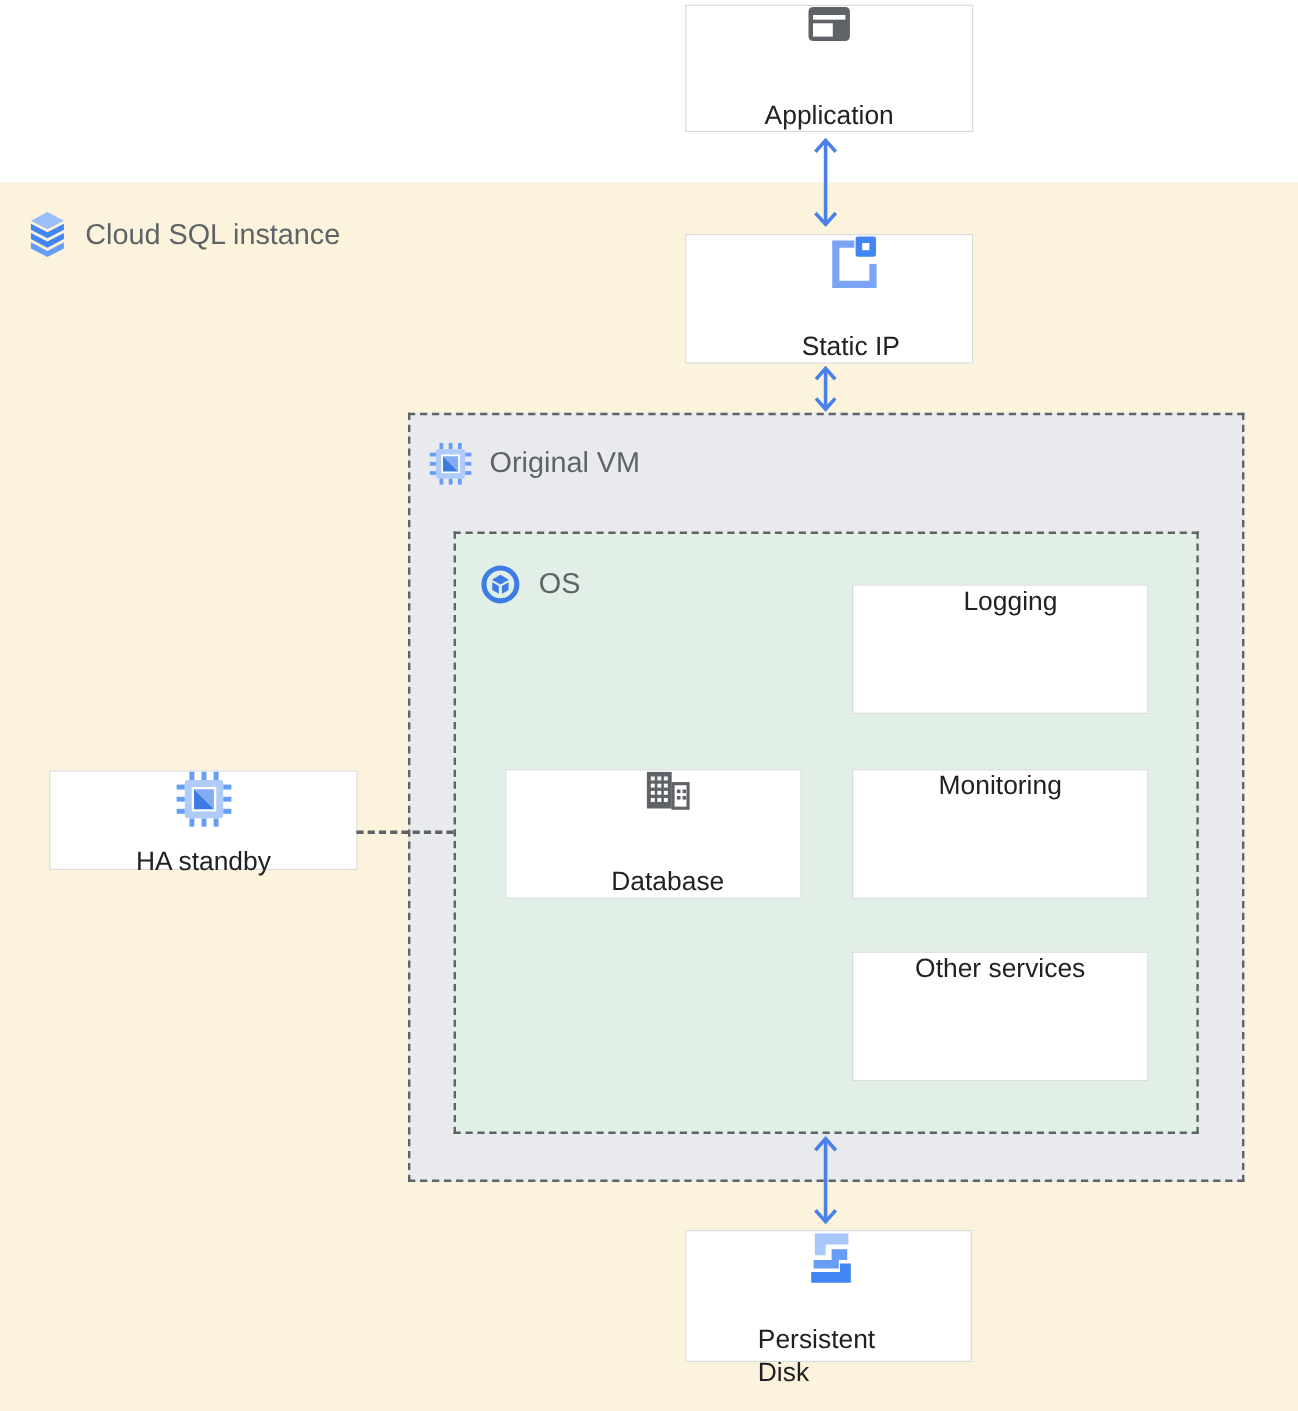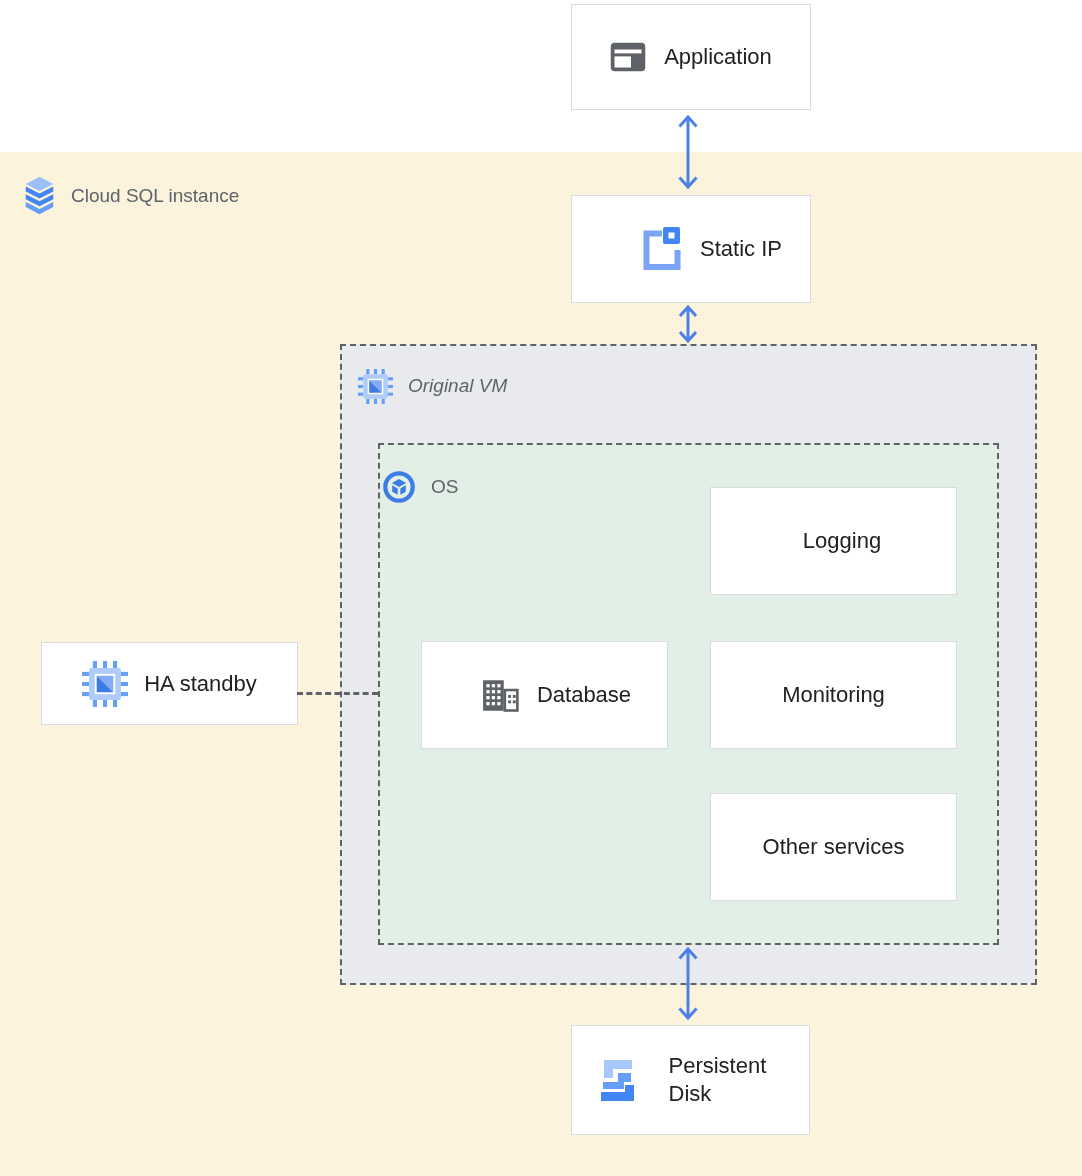--- a/index.html
+++ b/index.html
@@ -11,31 +11,31 @@
   .yellow-region {
     position:absolute; left:0; top:152px; width:1082px; height:1024px;
     background:#FBF3DC;
   }
   .container-box { position:absolute; box-sizing:border-box; border:2px dashed #5F6368; }
   .vm-container { left:340px; top:344px; width:697px; height:641px; background:#E9EAEE; }
   .os-container { left:378px; top:443px; width:621px; height:502px; background:#E2EFE7; }
 
   .region-label, .container-label {
     position:absolute; display:flex; align-items:center; gap:15px;
-    color:#5F6368; font-size:19px; white-space:nowrap;
+    color:#5F6368; font-size:24px; white-space:nowrap;
   }
   .region-label { left:23px; top:170px; height:52px; }
-  .vm-label { left:358px; top:366px; height:40px;font-style:italic; }
-  .os-label { left:382px; top:467px; height:40px; }
+  .vm-label { left:358px; top:366px; height:40px; }
+  .os-label { left:400px; top:467px; height:40px; }
 
   .node {
     position:absolute; box-sizing:border-box; background:#fff;
     border:1px solid #D9DBDF;
-    display:flex; align-items:center; justify-content:center; gap:18px;
-    color:#202124; font-size:22px;
+    display:flex; align-items:center; justify-content:space-between; gap:18px;
+    color:#202124; font-size:22px;flex-direction:column;
   }
   .node-application   { left:571px; top:4px;    width:240px; height:106px; }
   .node-static-ip     { left:571px; top:195px;  width:240px; height:108px;padding-left:36px; }
   .node-ha-standby    { left:41px;  top:642px;  width:257px; height:83px; gap:16px; }
   .node-database      { left:421px; top:641px;  width:247px; height:108px;padding-left:24px; }
   .node-logging       { left:710px; top:487px;  width:247px; height:108px;padding-left:17px; }
   .node-monitoring    { left:710px; top:641px;  width:247px; height:108px; }
   .node-other         { left:710px; top:793px;  width:247px; height:108px; }
   .node-disk          { left:571px; top:1025px; width:239px; height:110px; gap:32px; }
   .disk-label { width:118px; line-height:1.27; }

